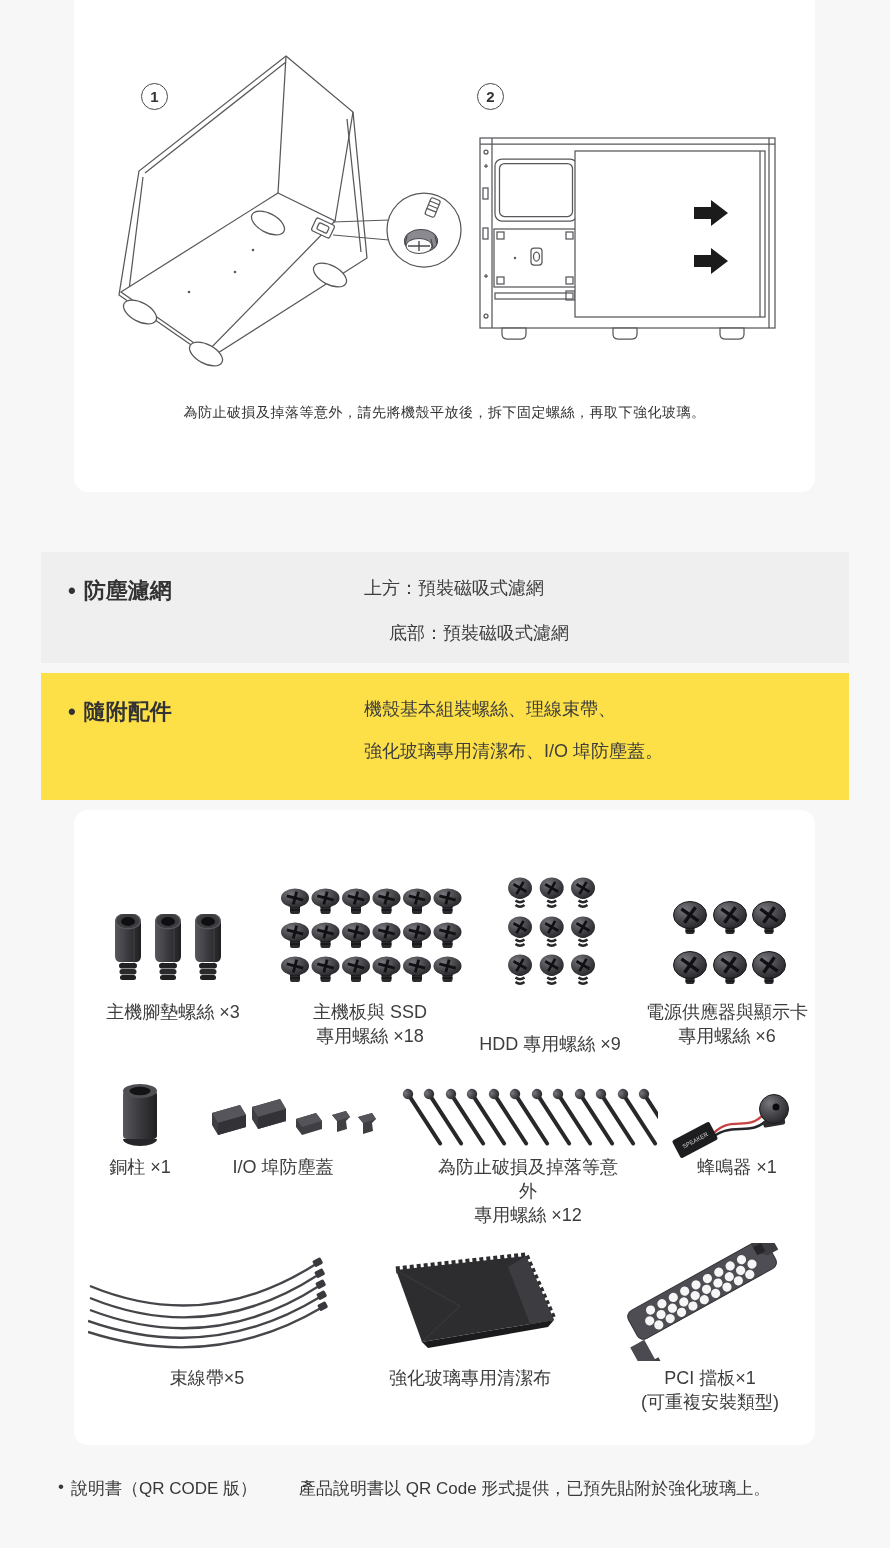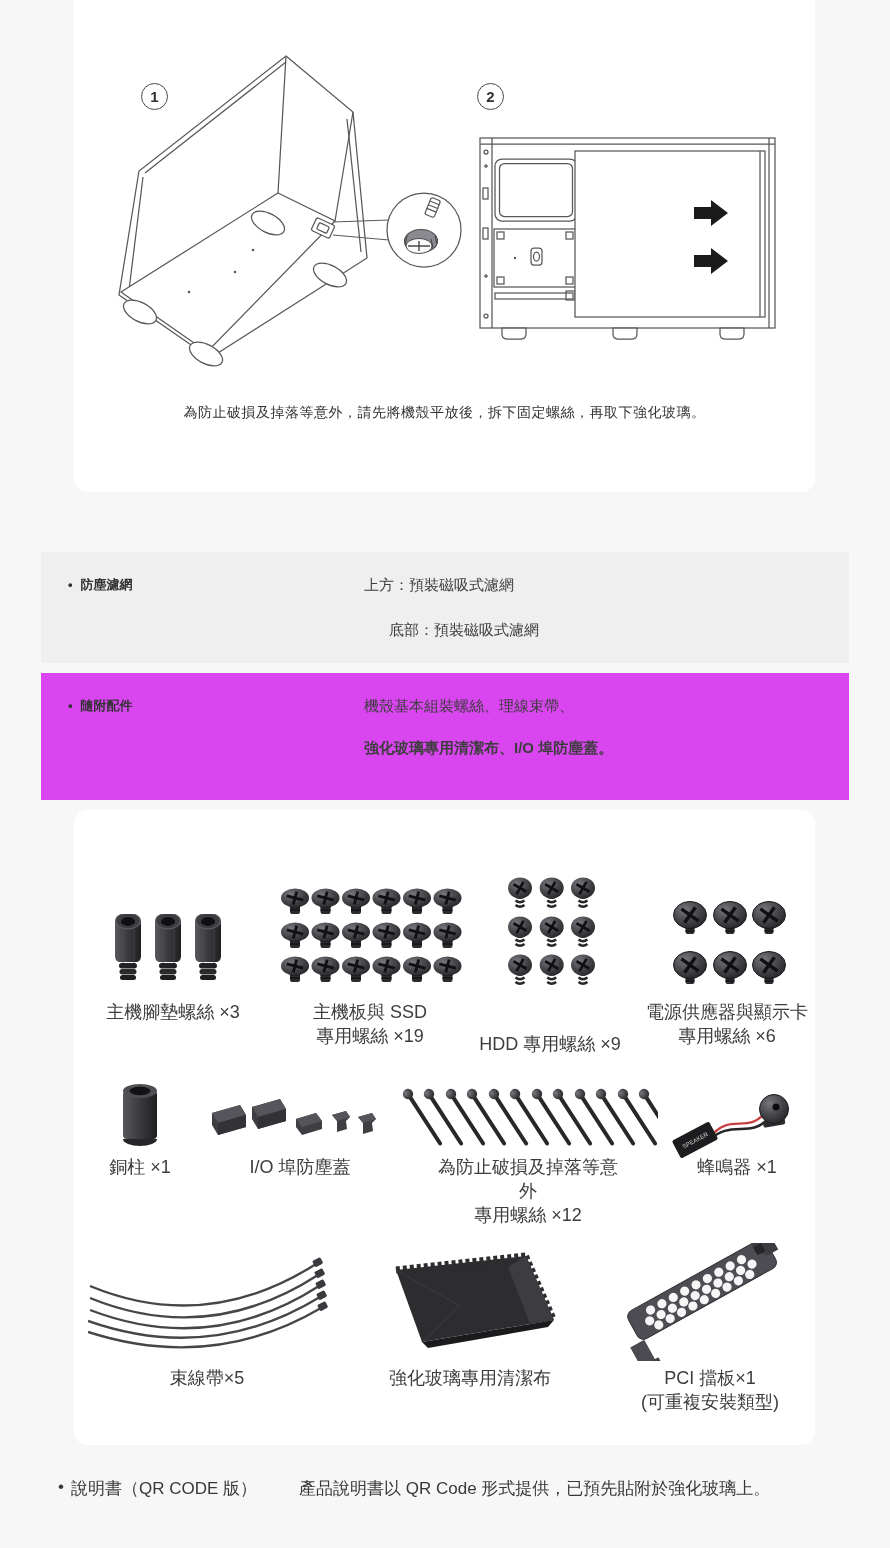--- a/index.html
+++ b/index.html
@@ -16,25 +16,25 @@
     position:absolute; width:27px; height:27px; border:1.4px solid #4a4a4a; border-radius:50%;
     display:flex; align-items:center; justify-content:center;
     font-size:15px; font-weight:bold; color:#333; background:#fff;
   }
   .caption {
     position:absolute; top:404px; left:0; width:100%; text-align:center;
     font-size:14px; letter-spacing:.5px; color:#333;
   }
   .band { position:absolute; left:41px; width:808px; }
   .band.gray  { top:552px; height:111px; background:#efefef; }
-  .band.light { top:673px; height:127px; background:#d946ef; }
-  .band .blabel { position:absolute; left:27px; top:24px; font-size:13px; font-weight:bold; color:#333; }
+  .band.light { top:673px; height:127px; background:#fde047; }
+  .band .blabel { position:absolute; left:27px; top:24px; font-size:22px; font-weight:bold; color:#333; }
   .band .bullet { margin-right:8px; font-weight:bold; }
-  .band .bline { position:absolute; left:323px; font-size:15px; color:#3d3d3d; }
-  .band .l1 { top:24px; } .band .l2a { top:69px;margin-left:25px; } .band .l2b { top:66px;font-weight:bold; }
+  .band .bline { position:absolute; left:323px; font-size:18px; color:#3d3d3d; }
+  .band .l1 { top:24px; } .band .l2a { top:69px;margin-left:25px; } .band .l2b { top:66px; }
   .acc-img { position:absolute; }
   .acc-label {
     position:absolute; text-align:center; font-size:18px; line-height:24px; color:#3d3d3d;
   }
   .note { position:absolute; left:58px; top:1477px; font-size:17px; color:#383838; display:flex; align-items:flex-start; }
   .note .bullet { margin-right:7px; }
   .note .ntext { margin-left:42px;text-align:center; }
   svg { display:block; }
   .line { stroke:#58585c; stroke-width:1.25; fill:none; }
   .lineF { stroke:#58585c; stroke-width:1.25; fill:#ffffff; }
@@ -220,21 +220,21 @@
         <use href="#mbScrew" x="171.5" y="52"></use>
       <use href="#mbScrew" x="19" y="86"></use>
         <use href="#mbScrew" x="49.5" y="86"></use>
         <use href="#mbScrew" x="80" y="86"></use>
         <use href="#mbScrew" x="110.5" y="86"></use>
         <use href="#mbScrew" x="141" y="86"></use>
         <use href="#mbScrew" x="171.5" y="86"></use>
     </svg>
     <div class="acc-label" style="left:216px; top:190px; width:160px;">
       <div>主機板與 SSD</div>
-        <div>專用螺絲 ×19</div>
+        <div>專用螺絲 ×18</div>
     </div>
 
     <svg class="acc-img" style="left:424px; top:58px;" width="106" height="125" viewBox="0 0 106 125">
       <use href="#hddScrew" x="22" y="20"></use>
         <use href="#hddScrew" x="53.7" y="20"></use>
         <use href="#hddScrew" x="85" y="20"></use>
       <use href="#hddScrew" x="22" y="59"></use>
         <use href="#hddScrew" x="53.7" y="59"></use>
         <use href="#hddScrew" x="85" y="59"></use>
       <use href="#hddScrew" x="22" y="97"></use>
@@ -269,21 +269,21 @@
     <svg class="acc-img" style="left:132px; top:283px;" width="175" height="60" viewBox="0 0 175 60">
       <use href="#ioPlugL" x="6" y="12"></use>
       <use href="#ioPlugL" x="46" y="6"></use>
       <g transform="translate(90,20)">
         <path d="M0,6 L20,0 L26,8 L26,16 L6,22 L0,14 Z" fill="#3e3e43"></path>
         <path d="M0,6 L20,0 L26,8 L6,14 Z" fill="#54545a"></path>
       </g>
       <use href="#ioPlugS" x="126" y="16"></use>
       <use href="#ioPlugS" x="152" y="18"></use>
     </svg>
-    <div class="acc-label" style="left:146px; top:345px; width:160px;">I/O 埠防塵蓋</div>
+    <div class="acc-label" style="left:129px; top:345px; width:160px;">I/O 埠防塵蓋</div>
 
     <svg class="acc-img" style="left:322px; top:276px;" width="262" height="72" viewBox="0 0 262 72">
       <g>
         <use href="#longScrew" transform="translate(12,8) rotate(-33)"></use>
           <use href="#longScrew" transform="translate(33,8) rotate(-33)"></use>
         <use href="#longScrew" transform="translate(55,8) rotate(-33)"></use>
           <use href="#longScrew" transform="translate(76,8) rotate(-33)"></use>
         <use href="#longScrew" transform="translate(98,8) rotate(-33)"></use>
           <use href="#longScrew" transform="translate(119,8) rotate(-33)"></use>
         <use href="#longScrew" transform="translate(141,8) rotate(-33)"></use>

